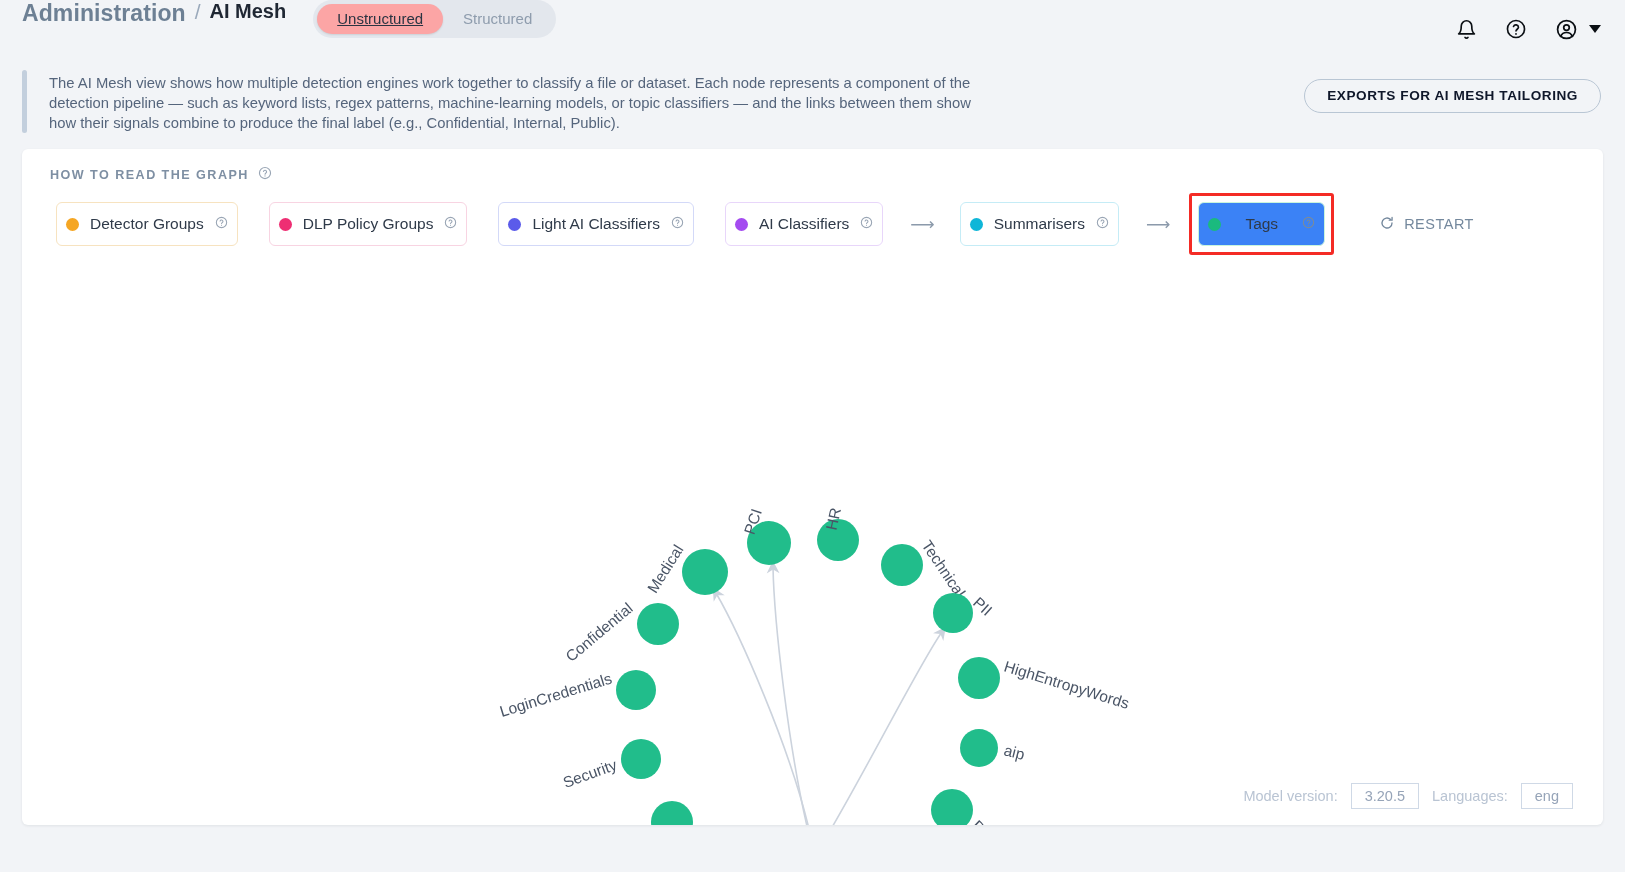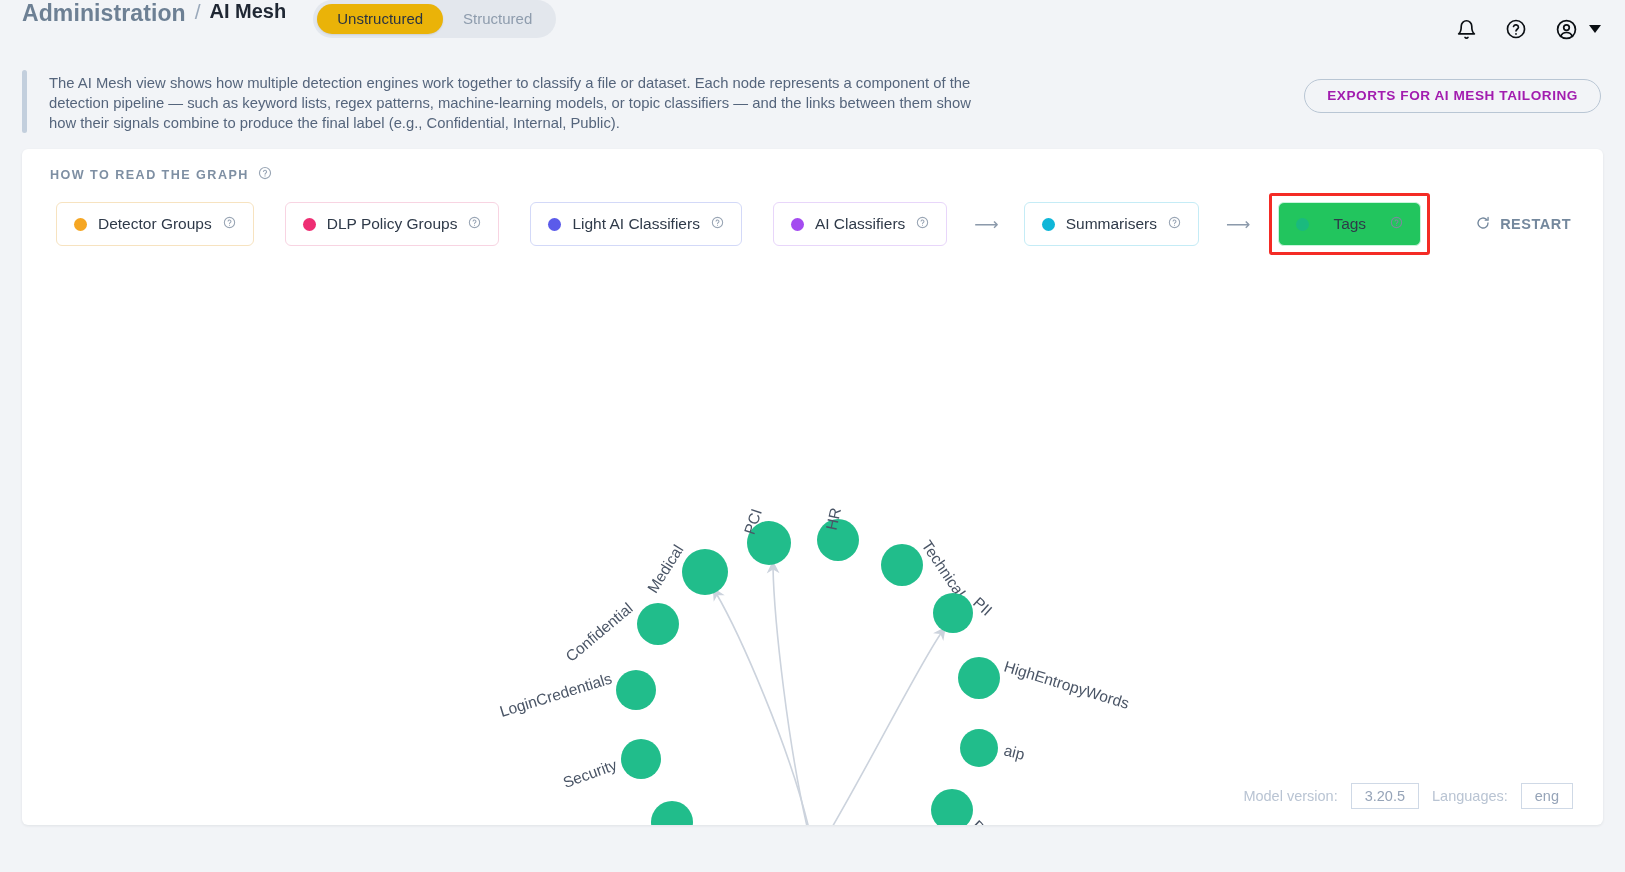--- a/index.html
+++ b/index.html
@@ -33,21 +33,21 @@
   }
   .seg {
     height:30px; line-height:30px;
     padding:0 20px;
     border-radius:18px;
     font-size:15px;
     color:#8e9cad;
     cursor:pointer;
     white-space:nowrap;
   }
-  .seg.active { background:#eab308; color:#2b3442; box-shadow:0 1px 2px rgba(0,0,0,.10); }
+  .seg.active { background:#fca5a5; color:#2b3442; box-shadow:0 1px 2px rgba(0,0,0,.10);text-decoration:underline; }
 
   #topicons { margin-left:auto; display:flex; align-items:center; gap:24px; }
   .ticon { width:26px; height:26px; display:flex; align-items:center; justify-content:center; cursor:pointer; color:#0b0f14; }
   .caret {
     width:0;height:0;border-left:6px solid transparent;border-right:6px solid transparent;
     border-top:8px solid #0b0f14; cursor:pointer; margin-left:-14px;
   }
 
   
   #desc {
@@ -60,21 +60,21 @@
     max-width:930px; padding-top:3px;
   }
   #export-btn {
     margin-left:auto; align-self:flex-start;
     margin-top:9px;
     border:1.4px solid #b9c6d4;
     border-radius:22px;
     height:34px; line-height:32px;
     padding:0 22px;
     font-size:13.6px; font-weight:bold; letter-spacing:.55px;
-    color:#a21caf;
+    color:#0f172a;
     background:transparent;
     cursor:pointer;
     white-space:nowrap;
   }
 
   
   #card {
     position:relative;
     margin:0 22px;
     height:676px;
@@ -90,41 +90,41 @@
     color:#7e8fa3;
   }
 
   #legend {
     position:absolute; left:28px; top:44px; right:20px;
     display:flex; align-items:center; gap:19px;
   }
   .chip {
     display:flex; align-items:center; gap:11px;
     height:44px;
-    padding:0 17px;
+    padding:0 9px;
     border-radius:6px;
     border:1px solid #e5e8ee;
     background:#fff;
     font-size:15.5px;
     color:#2f3a49;
     cursor:pointer;
     white-space:nowrap;
   }
   .dot { width:13px; height:13px; border-radius:50%; flex:0 0 auto; }
   .chip .q { color:#9aa6b5; font-size:13px; }
   .arrow { color:#8c9aab; font-size:17px; letter-spacing:-2px; padding:0 2px; }
 
   .chip-wrap { position:relative; padding:6px; }
   .chip-wrap.selected { border:3px solid #f42b25; border-radius:3px; background:#fff; }
-  .chip-wrap.selected .chip { background:#22c55e; border-color:#c9f5dd;gap:24px; }
+  .chip-wrap.selected .chip { background:#3b82f6; border-color:#c9f5dd;gap:24px; }
 
   #restart {
     display:flex; align-items:center; gap:9px;
     margin-left:26px;
-    font-size:14.5px; font-weight:bold; letter-spacing:.5px;
+    font-size:14.5px; font-weight:normal; letter-spacing:.5px;
     color:#74889d; cursor:pointer; white-space:nowrap;
   }
 
   
   #graph { position:absolute; left:0; top:118px; width:100%; height:558px; }
 
   
   #meta {
     position:absolute; right:30px; bottom:16px;
     display:flex; align-items:center; gap:13px;

